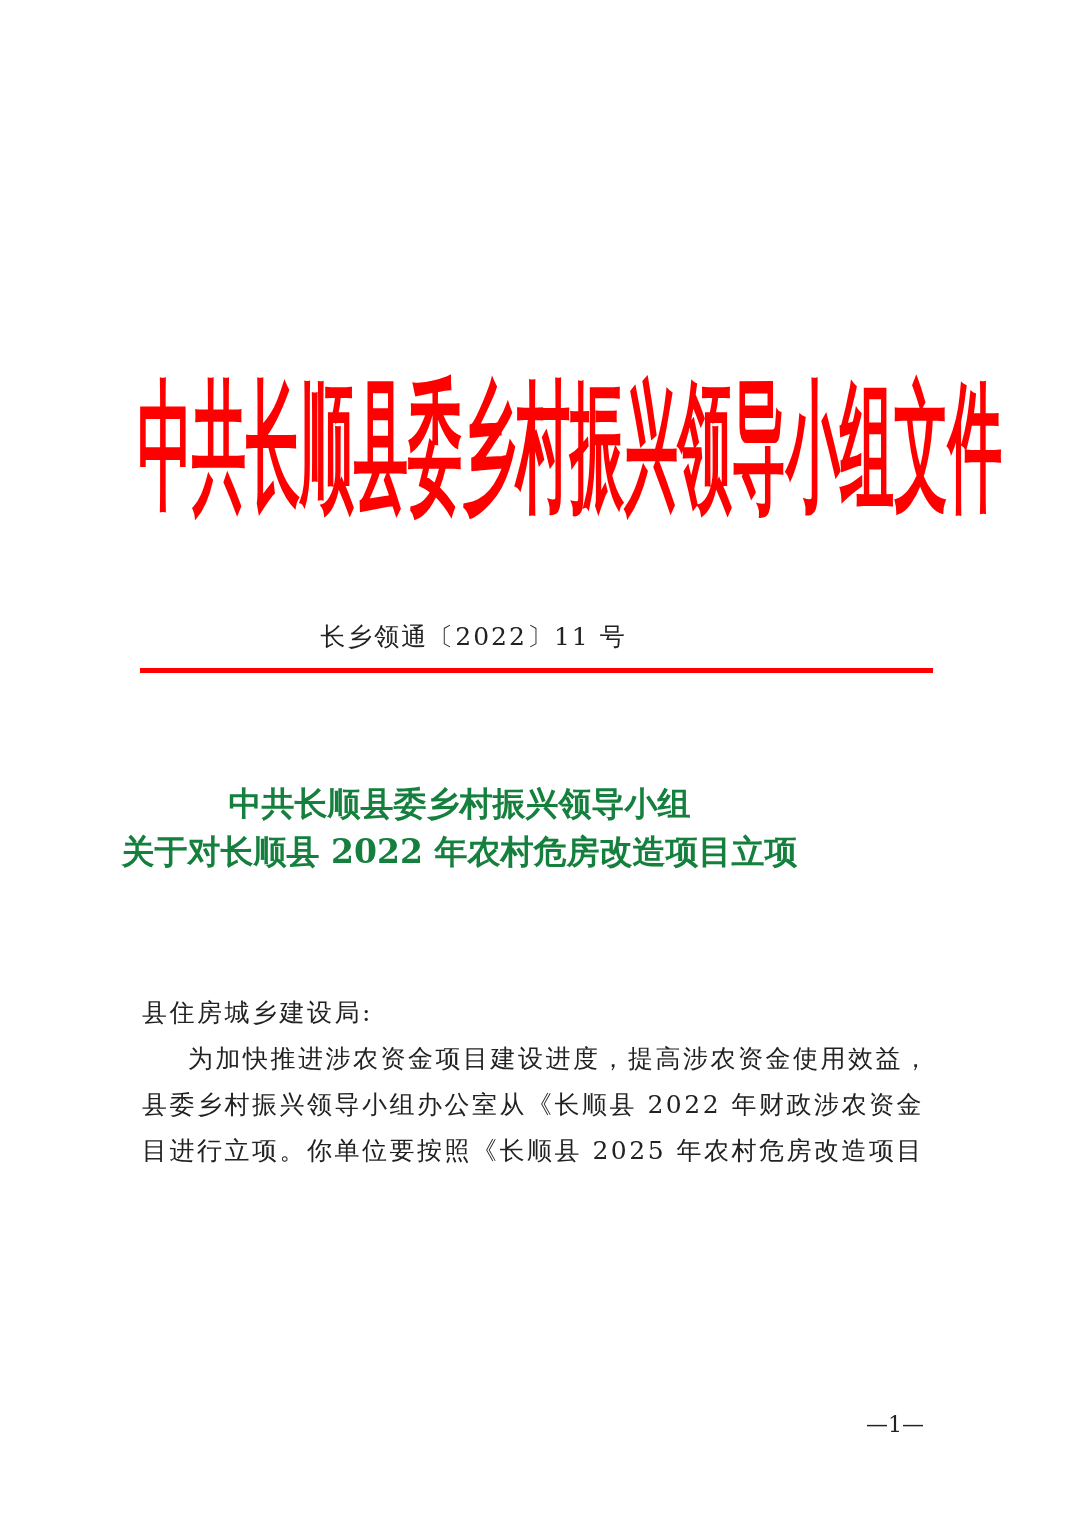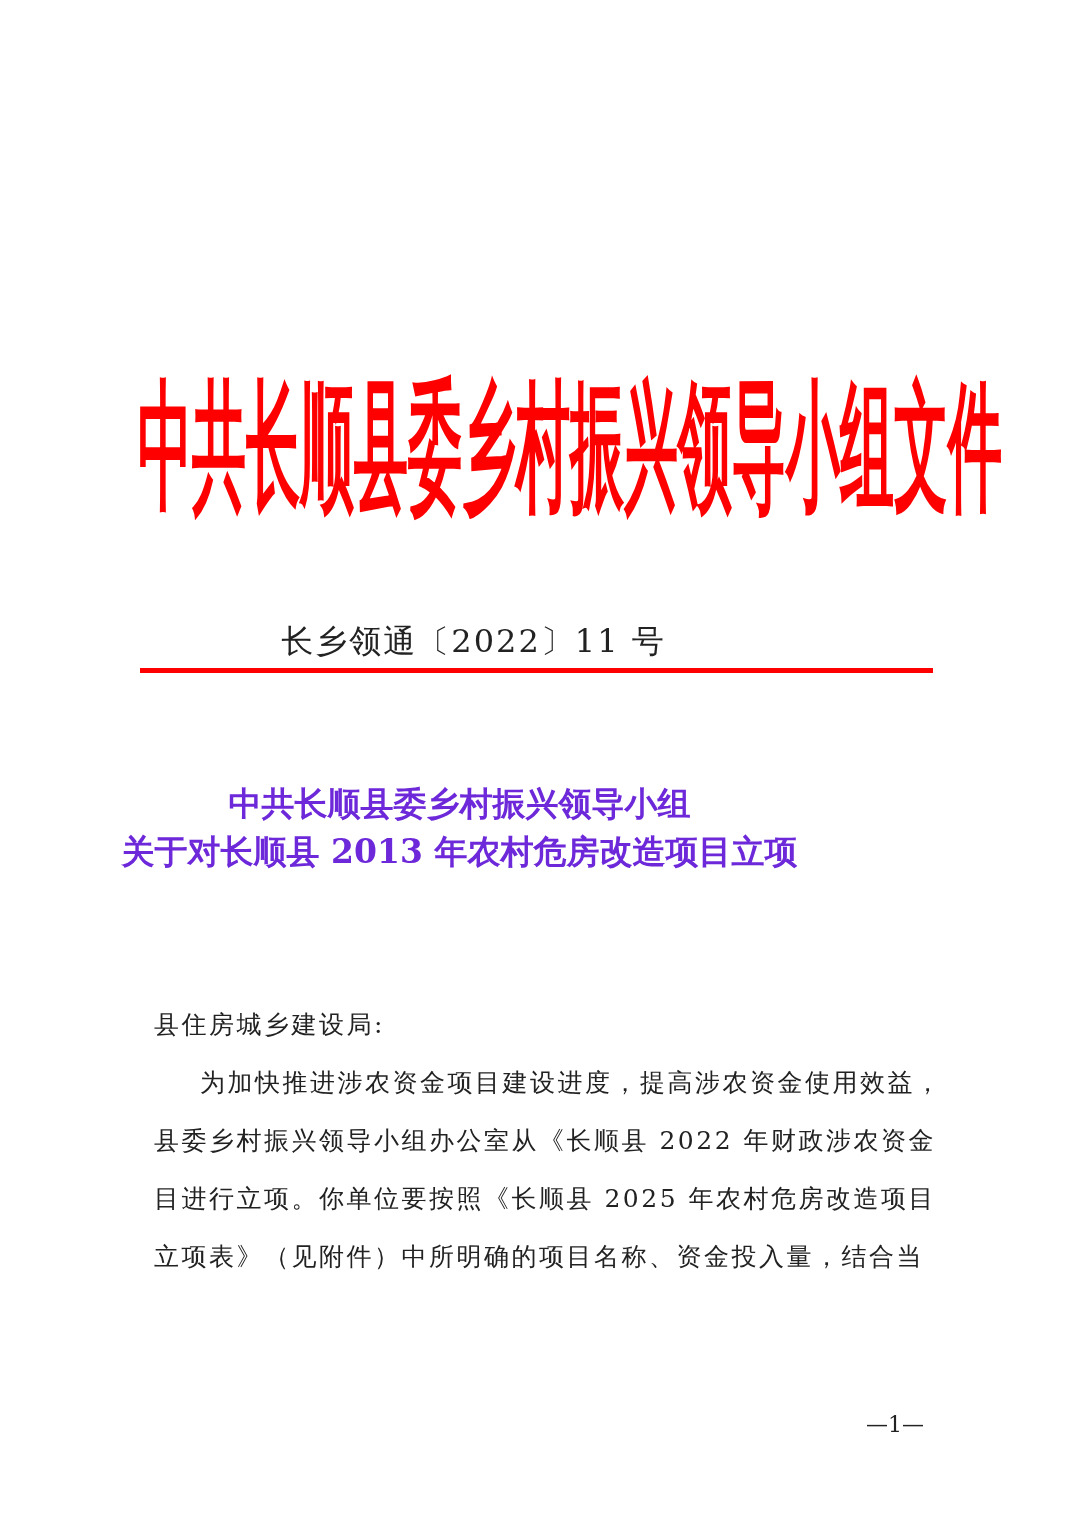--- a/index.html
+++ b/index.html
@@ -36,21 +36,21 @@
       line-height: 1;
       width: 56px;
       text-align: center;
     }
     .doc-number {
       position: absolute;
       left: 0;
       width: 947px;
       top: 620px;
       text-align: center;
-      font-size: 32px;
+      font-size: 25px;
       letter-spacing: 2px;
       color: #222;
     }
     .red-rule {
       position: absolute;
       left: 140px;
       top: 668px;
       width: 793px;
       height: 5px;
       background: #ff0000;
@@ -58,35 +58,35 @@
     .title {
       position: absolute;
       left: 0;
       width: 919px;
       top: 780px;
       text-align: center;
       font-family: "DejaVu Serif", "Liberation Serif", serif;
       font-weight: bold;
       font-size: 33px;
       line-height: 48px;
-      color: #6d28d9;
+      color: #15803d;
     }
     .title div { white-space: nowrap; }
     .body-text {
       position: absolute;
       left: 142px;
       top: 990px;
       width: 824px;
       font-size: 25px;
       line-height: 46px;
       color: #222;
       letter-spacing: 2.5px;
     }
     .body-text p {
-      margin: 12px;
+      margin: 0;
       white-space: nowrap;
     }
     .body-text .indent { padding-left: 46px; font-family: Liberation Serif, serif; }
     .page-number {
       position: absolute;
       left: 866px;
       top: 1412px;
       font-size: 22px;
       color: #222;
       white-space: nowrap;
@@ -113,24 +113,23 @@
   <span>文</span>
   <span>件</span>
 </div>
 
 <div class="doc-number">长乡领通〔2022〕11 号</div>
 
 <div class="red-rule"></div>
 
 <div class="title">
   <div>中共长顺县委乡村振兴领导小组</div>
-  <div>关于对长顺县 2013 年农村危房改造项目立项</div>
+  <div>关于对长顺县 2022 年农村危房改造项目立项</div>
 </div>
 
 <div class="body-text">
   <p>县住房城乡建设局:</p>
   <p class="indent">为加快推进涉农资金项目建设进度，提高涉农资金使用效益，</p>
   <p>县委乡村振兴领导小组办公室从《长顺县 2022 年财政涉农资金</p>
   <p>目进行立项。你单位要按照《长顺县 2025 年农村危房改造项目</p>
-  <p>立项表》（见附件）中所明确的项目名称、资金投入量，结合当</p>
 </div>
 
 <div class="page-number">—1—</div>
 
 </body></html>

